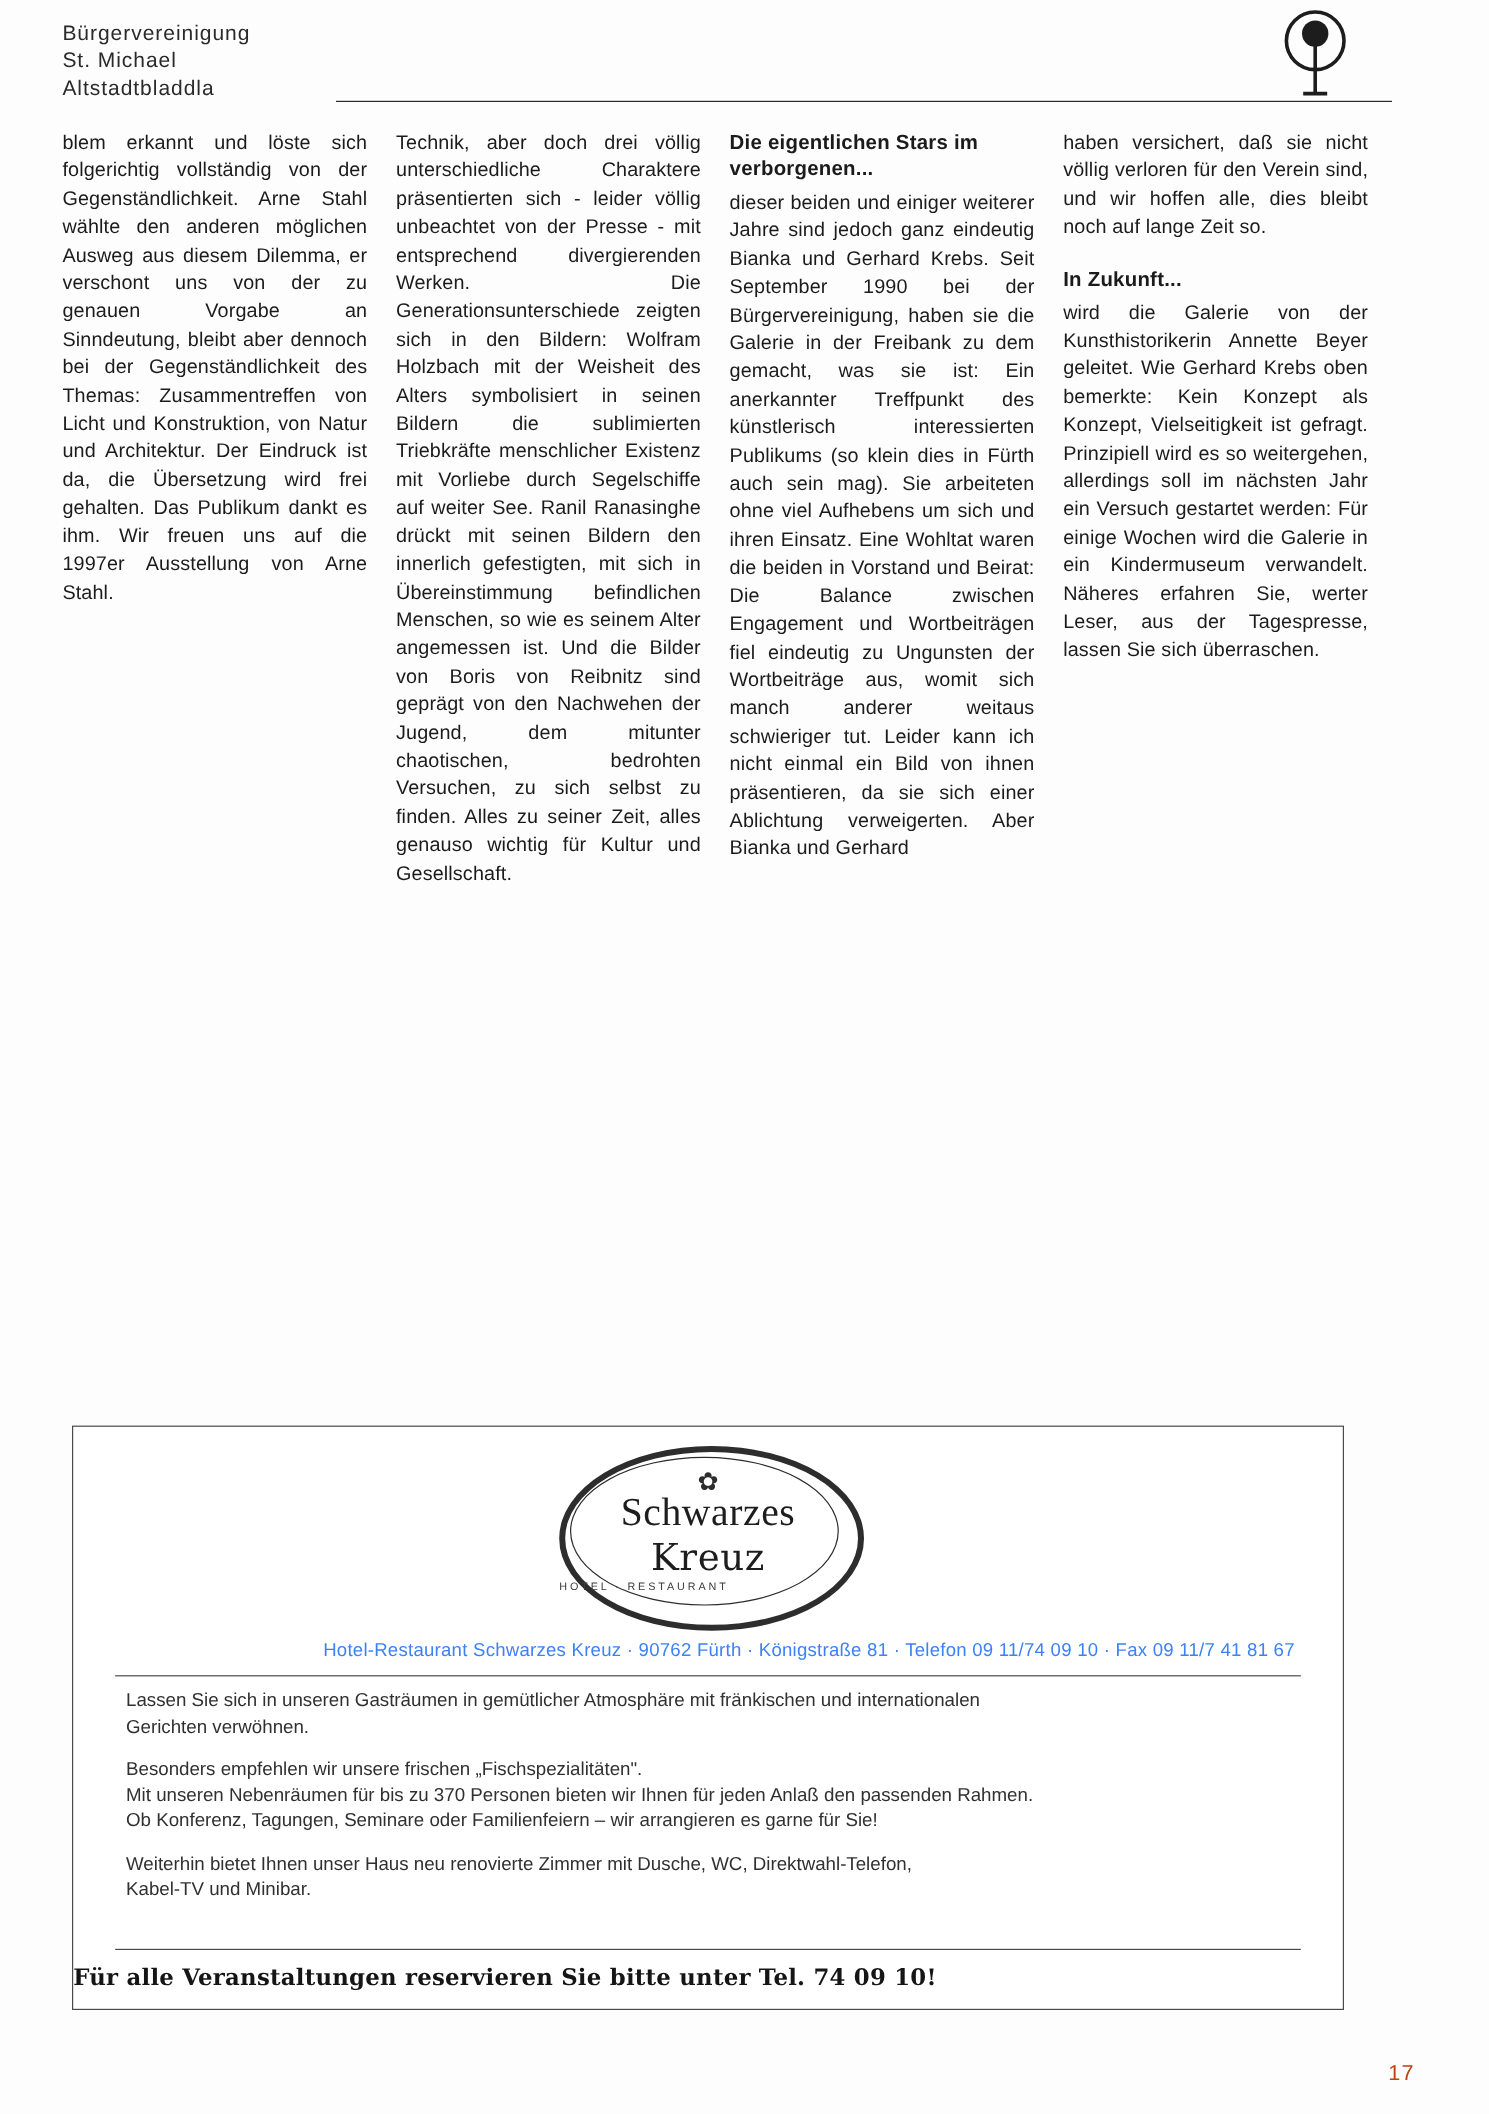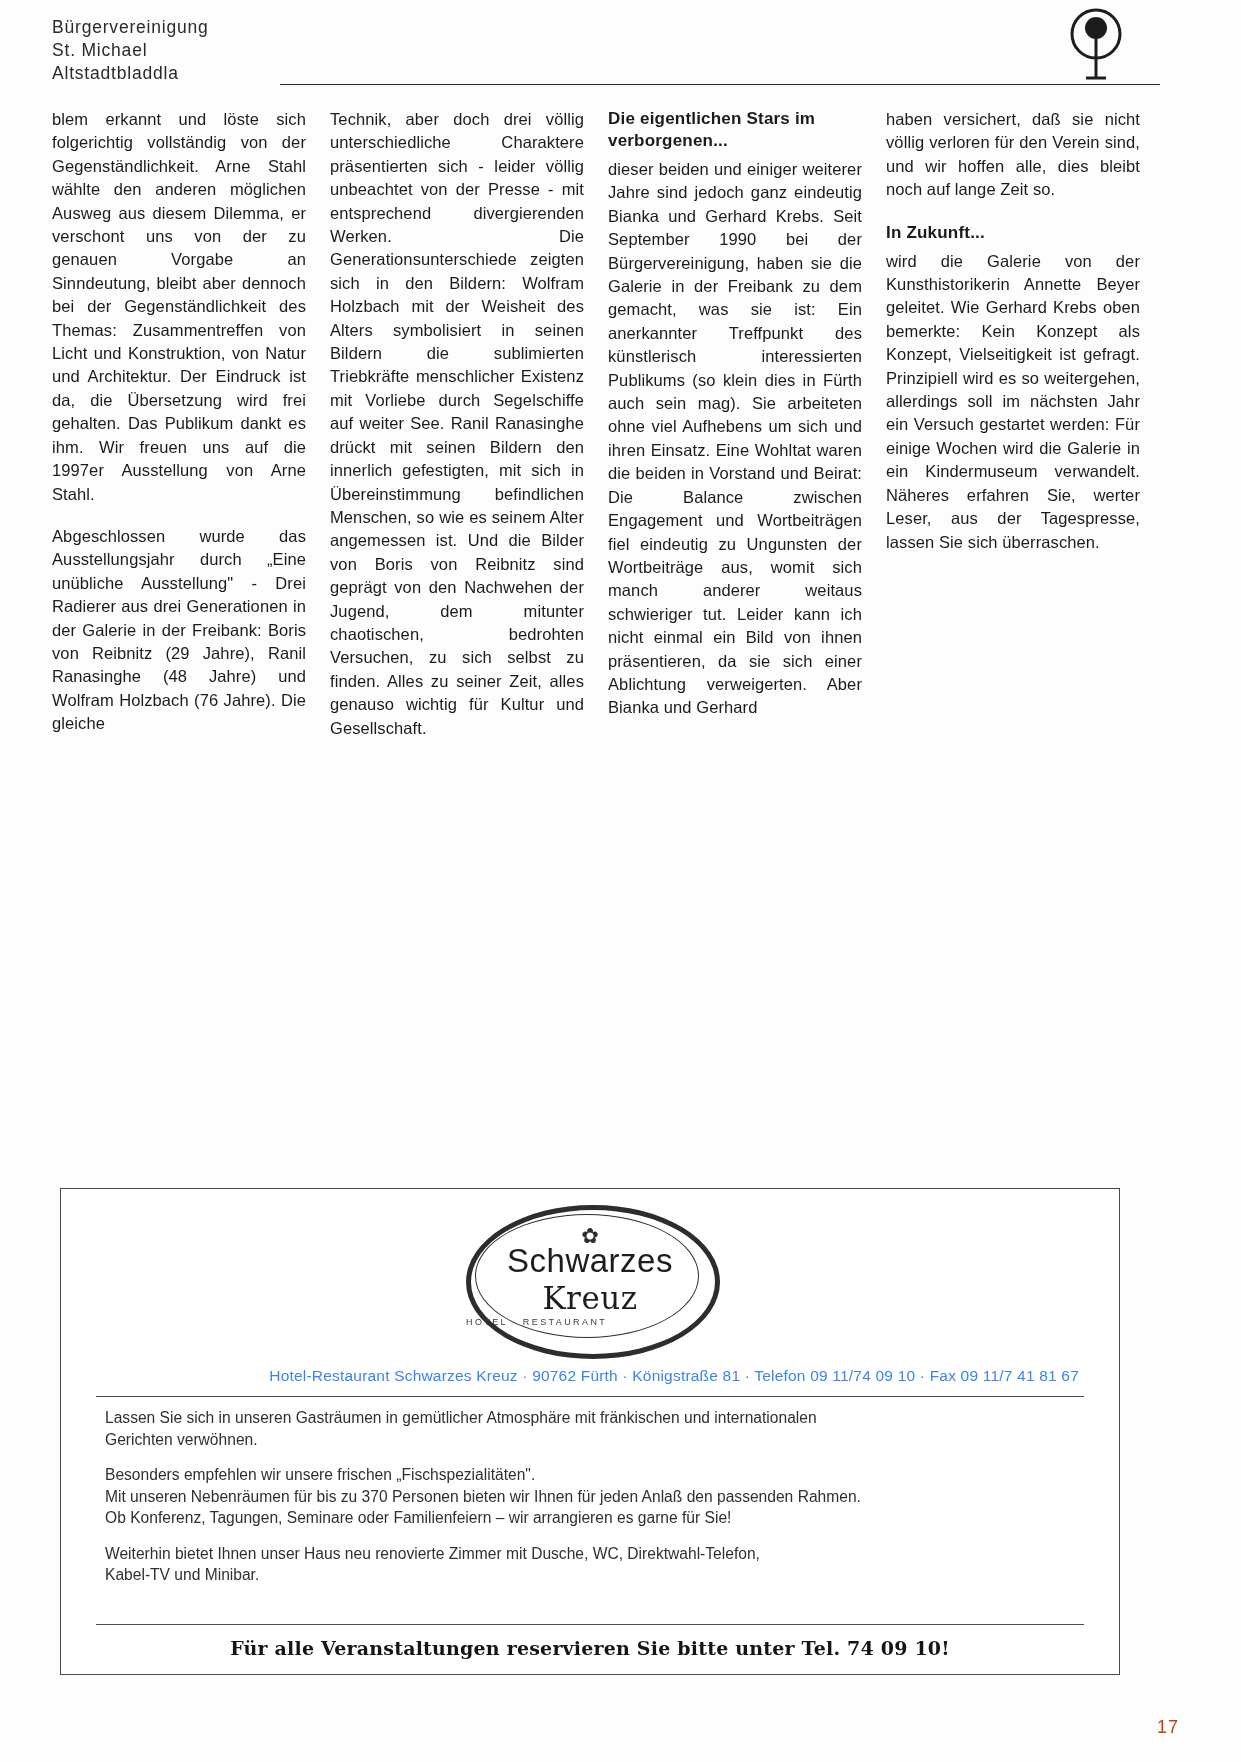--- a/index.html
+++ b/index.html
@@ -127,21 +127,21 @@
     text-align: center;
     font-size: 21px;
     line-height: 21px;
     color: #2d2d2d;
   }
   .ad-logo .l1 {
     position: absolute;
     top: 38px;
     left: 0; right: 0;
     text-align: center;
-    font-family: Liberation Sans, sans-serif;
+    font-family: Liberation Serif, serif;
     font-size: 33px;
     line-height: 36px;
     color: #1d1d1d;
     letter-spacing: 0.5px;
   }
   .ad-logo .l2 {
     position: absolute;
     top: 76px;
     left: 0; right: 0;
     text-align: center;
@@ -194,21 +194,21 @@
     position: absolute;
     left: 35px;
     right: 35px;
     top: 435px;
     border-top: 1.1px solid #4a4a4a;
   }
   .ad-footer {
     position: absolute;
     left: 0; right: 0;
     top: 448px;
-    text-align: center;
+    text-align: left;
     font-family: "DejaVu Serif", serif;
     font-size: 19px;
     font-weight: bold;
     color: #151515;
     letter-spacing: 0.2px;
   }
 
   
   .page-number {
     position: absolute;
@@ -238,21 +238,20 @@
         <path d="M26 28 L26 70" stroke="#1d1d1d" stroke-width="3" fill="none"></path>
         <path d="M16 70 L36 70" stroke="#1d1d1d" stroke-width="3" fill="none"></path>
       </svg>
     </div>
   </div>
 
   <div class="columns">
 
     <div class="col">
       <p class="hang">blem erkannt und löste sich folgerichtig vollständig von der Gegenständlichkeit. Arne Stahl wählte den anderen möglichen Ausweg aus diesem Dilemma, er verschont uns von der zu genauen Vorgabe an Sinndeutung, bleibt aber dennoch bei der Gegenständlichkeit des Themas: Zusammentreffen von Licht und Konstruktion, von Natur und Architektur. Der Eindruck ist da, die Übersetzung wird frei gehalten. Das Publikum dankt es ihm. Wir freuen uns auf die 1997er Ausstellung von Arne Stahl.</p>
-      <p class="hang">Abgeschlossen wurde das Ausstellungsjahr durch „Eine unübliche Ausstellung" - Drei Radierer aus drei Generationen in der Galerie in der Freibank: Boris von Reibnitz (29 Jahre), Ranil Ranasinghe (48 Jahre) und Wolfram Holzbach (76 Jahre). Die gleiche</p>
     </div>
 
     <div class="col">
       <p class="hang">Technik, aber doch drei völlig unterschiedliche Charaktere präsentierten sich - leider völlig unbeachtet von der Presse - mit entsprechend divergierenden Werken. Die Generationsunterschiede zeigten sich in den Bildern: Wolfram Holzbach mit der Weisheit des Alters symbolisiert in seinen Bildern die sublimierten Triebkräfte menschlicher Existenz mit Vorliebe durch Segelschiffe auf weiter See. Ranil Ranasinghe drückt mit seinen Bildern den innerlich gefestigten, mit sich in Übereinstimmung befindlichen Menschen, so wie es seinem Alter angemessen ist. Und die Bilder von Boris von Reibnitz sind geprägt von den Nachwehen der Jugend, dem mitunter chaotischen, bedrohten Versuchen, zu sich selbst zu finden. Alles zu seiner Zeit, alles genauso wichtig für Kultur und Gesellschaft.</p>
     </div>
 
     <div class="col">
       <h3>Die eigentlichen Stars im verborgenen...</h3>
       <p class="hang">dieser beiden und einiger weiterer Jahre sind jedoch ganz eindeutig Bianka und Gerhard Krebs. Seit September 1990 bei der Bürgervereinigung, haben sie die Galerie in der Freibank zu dem gemacht, was sie ist: Ein anerkannter Treffpunkt des künstlerisch interessierten Publikums (so klein dies in Fürth auch sein mag). Sie arbeiteten ohne viel Aufhebens um sich und ihren Einsatz. Eine Wohltat waren die beiden in Vorstand und Beirat: Die Balance zwischen Engagement und Wortbeiträgen fiel eindeutig zu Ungunsten der Wortbeiträge aus, womit sich manch anderer weitaus schwieriger tut. Leider kann ich nicht einmal ein Bild von ihnen präsentieren, da sie sich einer Ablichtung verweigerten. Aber Bianka und Gerhard</p>
     </div>

